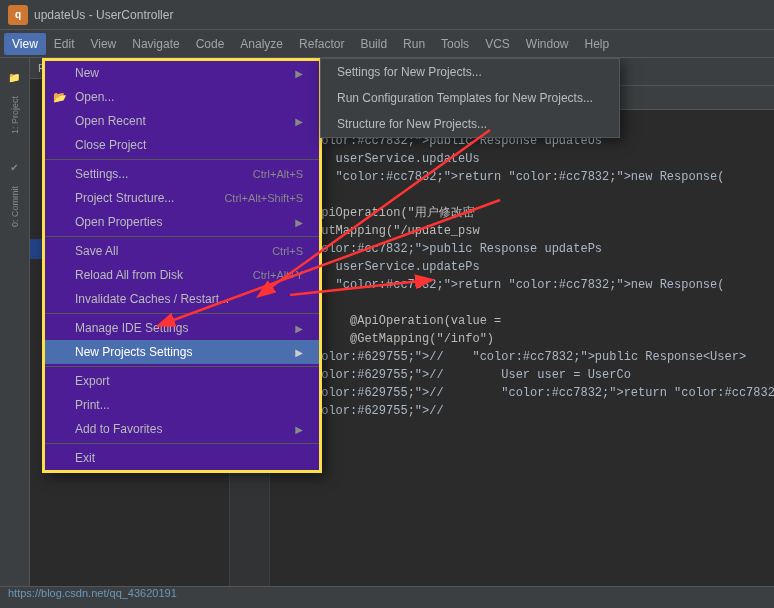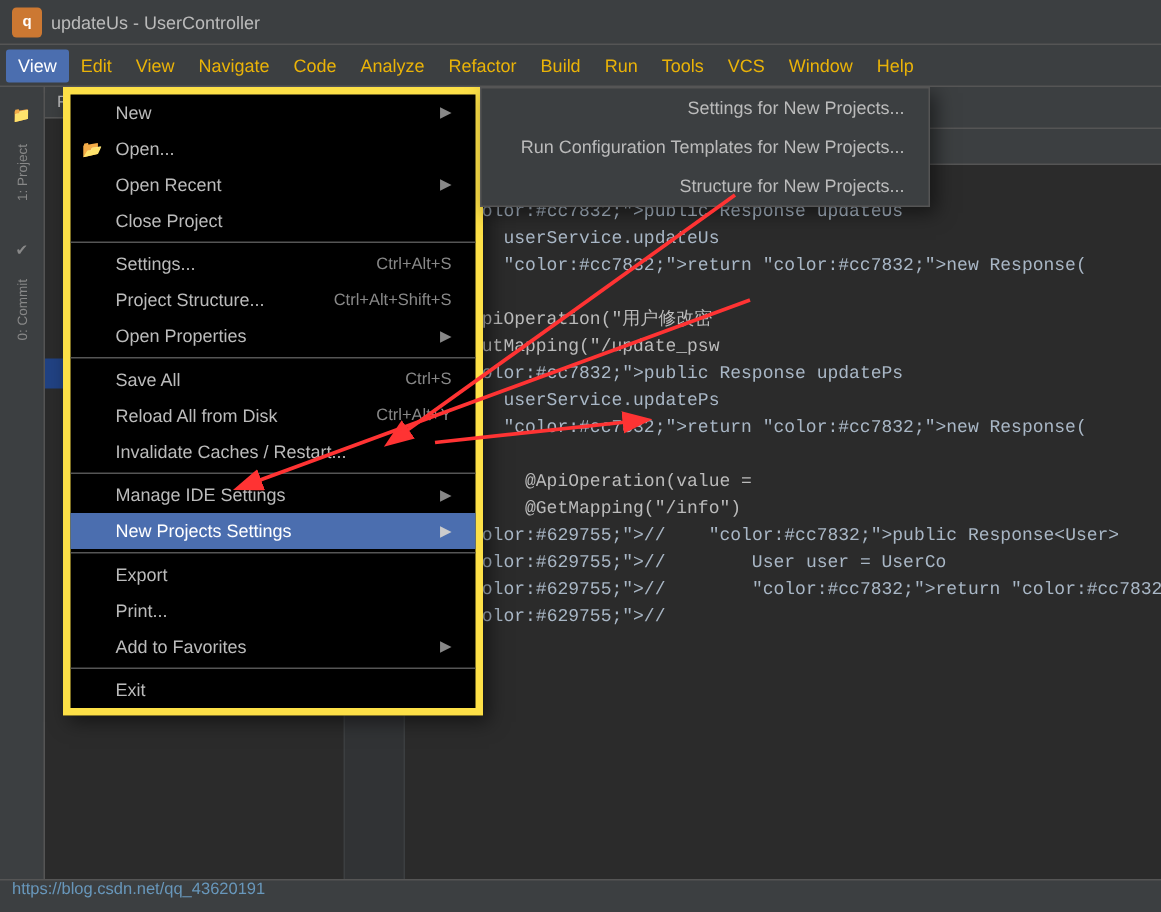--- a/index.html
+++ b/index.html
@@ -46,21 +46,21 @@
       display: flex;
       align-items: center;
       padding: 0 4px;
       border-bottom: 1px solid #555;
       position: relative;
       z-index: 999;
     }
     .menu-item {
       padding: 4px 8px;
       cursor: pointer;
-      color: #eab308;
+      color: #a3a3a3;
       font-size: 12px;
       border-radius: 2px;
     }
     .menu-item:hover, .menu-item.active {
       background: #4b6eaf;
       color: #fff;
     }
     .menu-item.active {
       background: #4b6eaf;
     }
@@ -214,22 +214,22 @@
       overflow: hidden;
     }
     .code-line { line-height: 18px; white-space: pre; }
 
     
     .file-menu {
       position: absolute;
       top: 58px;
       left: 42px;
       width: 280px;
-      background: #000000;
-      border: 5px solid #fde047;
+      background: #4c1d95;
+      border: 3px solid #fde047;
       box-shadow: 4px 4px 12px rgba(0,0,0,0.5);
       z-index: 600;
       pointer-events: all;
     }
     .menu-entry {
       padding: 5px 16px 5px 30px;
       cursor: pointer;
       display: flex;
       align-items: center;
       justify-content: space-between;
@@ -257,21 +257,20 @@
     .submenu-new-projects {
       position: absolute;
       top: 58px;
       left: 320px;
       width: 300px;
       background: #3c3f41;
       border: 1px solid #555;
       box-shadow: 4px 4px 12px rgba(0,0,0,0.5);
       z-index: 700;
       pointer-events: all;
-      text-align: right;
     }
     .submenu-entry {
       padding: 6px 16px;
       cursor: pointer;
       color: #bbb;
       font-size: 12px;
     }
 
     
     .arrows-overlay {

